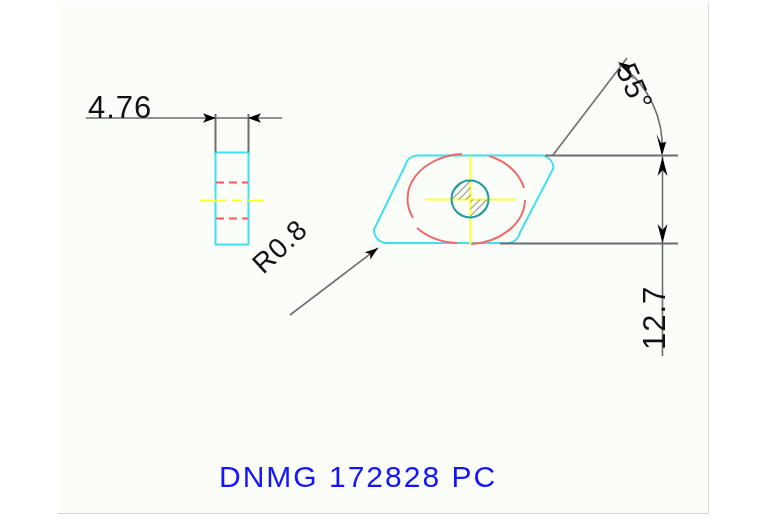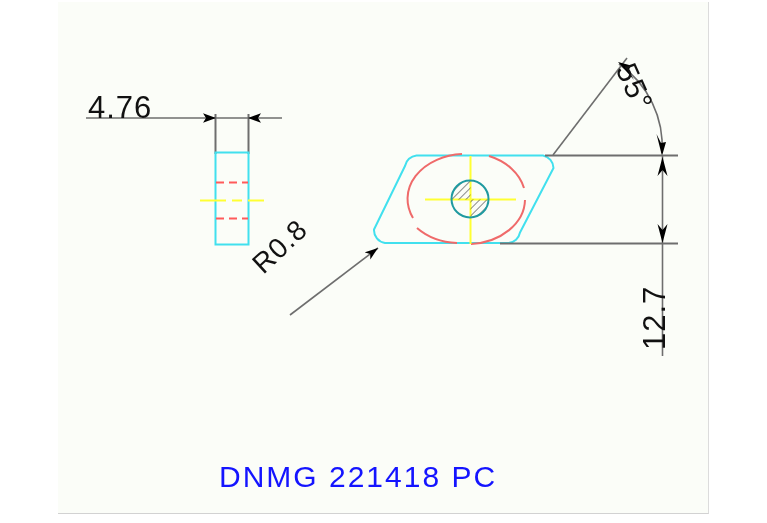--- a/index.html
+++ b/index.html
@@ -111,15 +111,15 @@
   </svg>
 
   <div class="txt" id="dim476">4.76</div>
 
   <div class="txt" id="dimR08">R0.8</div>
 
   <div class="txt" id="dim55">55°</div>
 
   <div class="txt" id="dim127">12.7</div>
 
-  <div class="txt" id="title">DNMG 221418 PC</div>
+  <div class="txt" id="title">DNMG 172828 PC</div>
 
 </div>
 
 </body></html>

